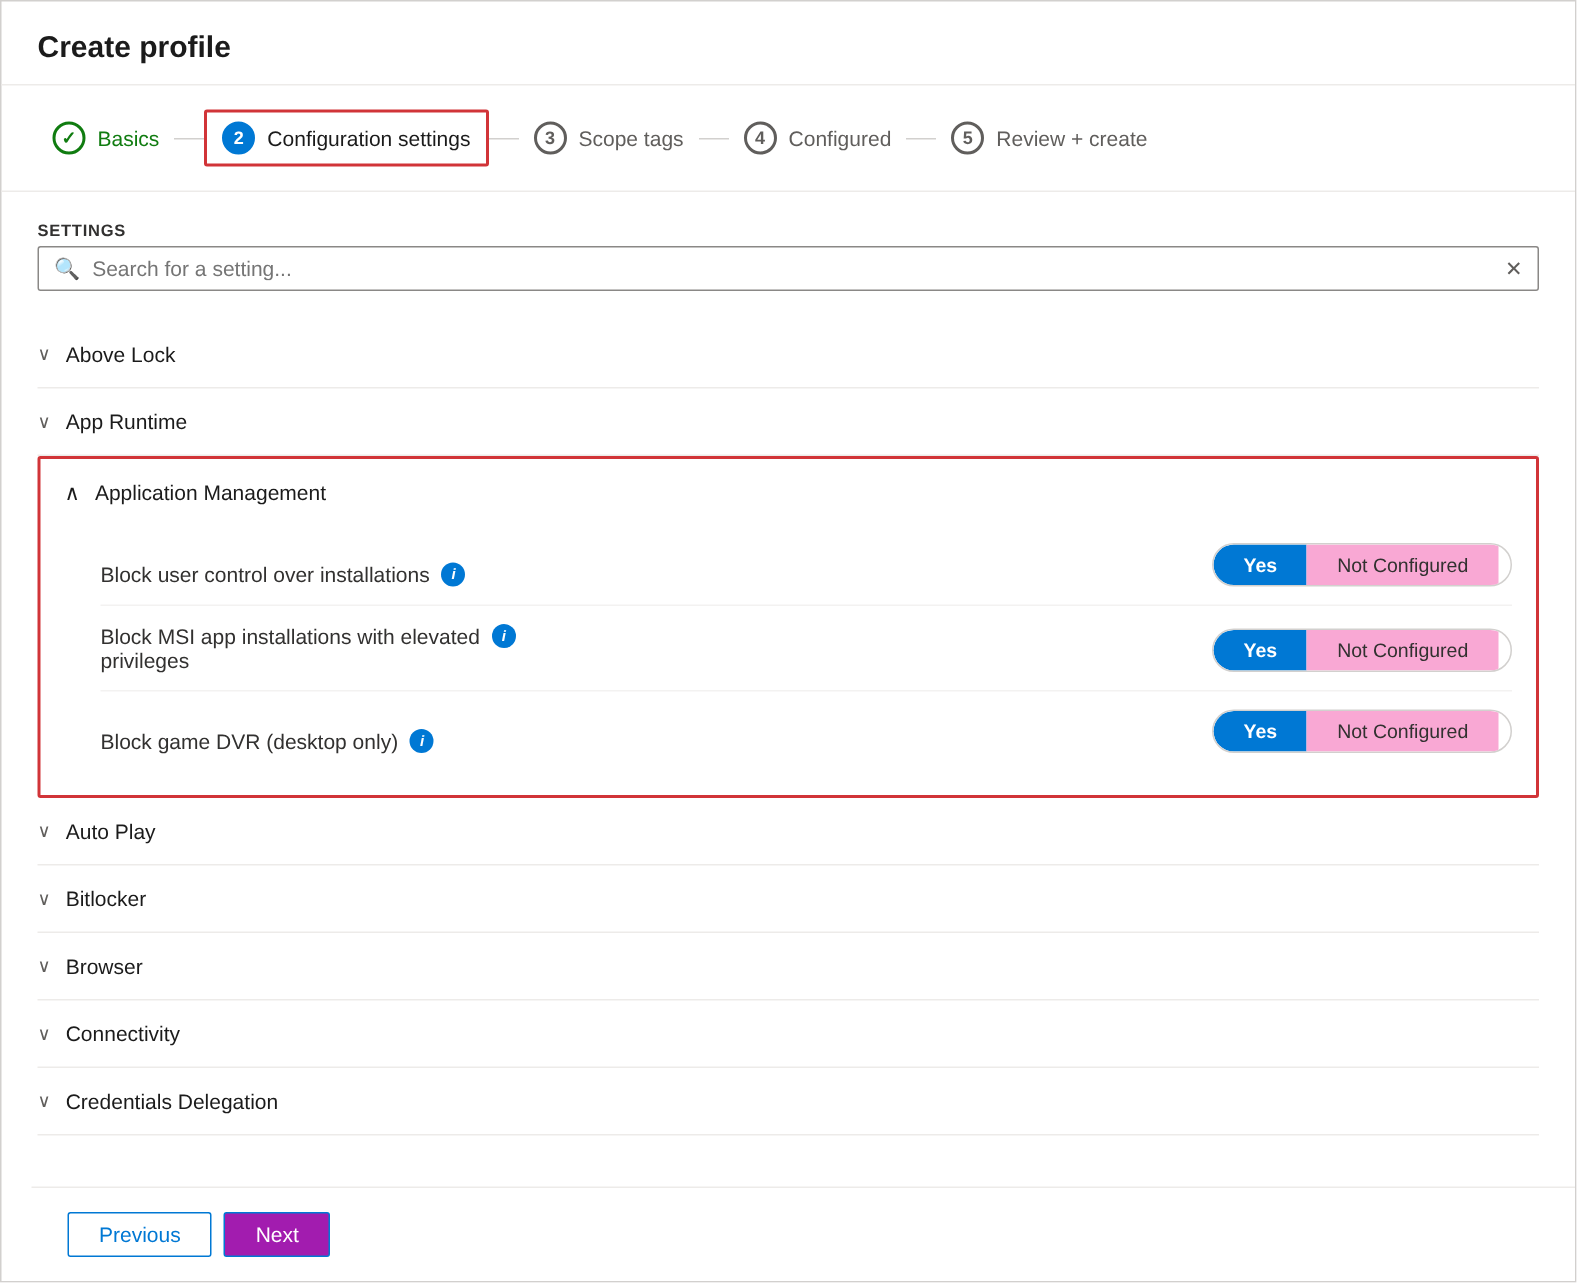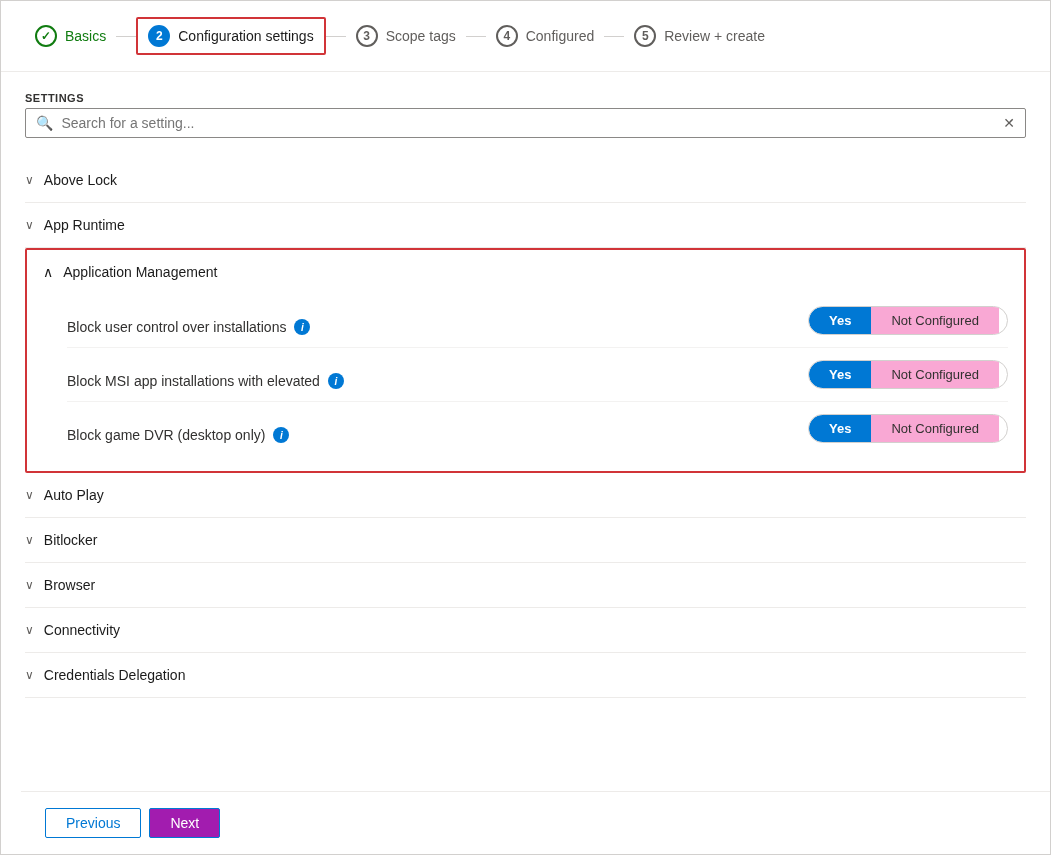--- a/index.html
+++ b/index.html
@@ -247,20 +247,21 @@
       font-size: 14px;
       cursor: pointer;
       border-radius: 2px;
     }
   </style>
 </head>
 <body>
 
 <div class="window">
 
+  <div class="page-title">Create profile</div>
 
   <div class="wizard-steps">
 
     <div class="step completed">
       <div class="step-circle">
         <span>✓</span>
       </div>
       <span>Basics</span>
     </div>
 
@@ -343,20 +344,21 @@
             <button class="toggle-btn inactive">Not Configured</button>
           </div>
         </div>
 
         <div class="setting-row">
           <div class="setting-label-multi">
             <div class="label-line">
               <span>Block MSI app installations with elevated</span>
               <span class="info-icon">i</span>
             </div>
+            <div>privileges</div>
           </div>
           <div class="toggle-group" style="margin-left: 16px; flex-shrink:0;">
             <button class="toggle-btn active">Yes</button>
             <button class="toggle-btn inactive">Not Configured</button>
           </div>
         </div>
 
         <div class="setting-row">
           <div class="setting-label">
             <span>Block game DVR (desktop only)</span>

